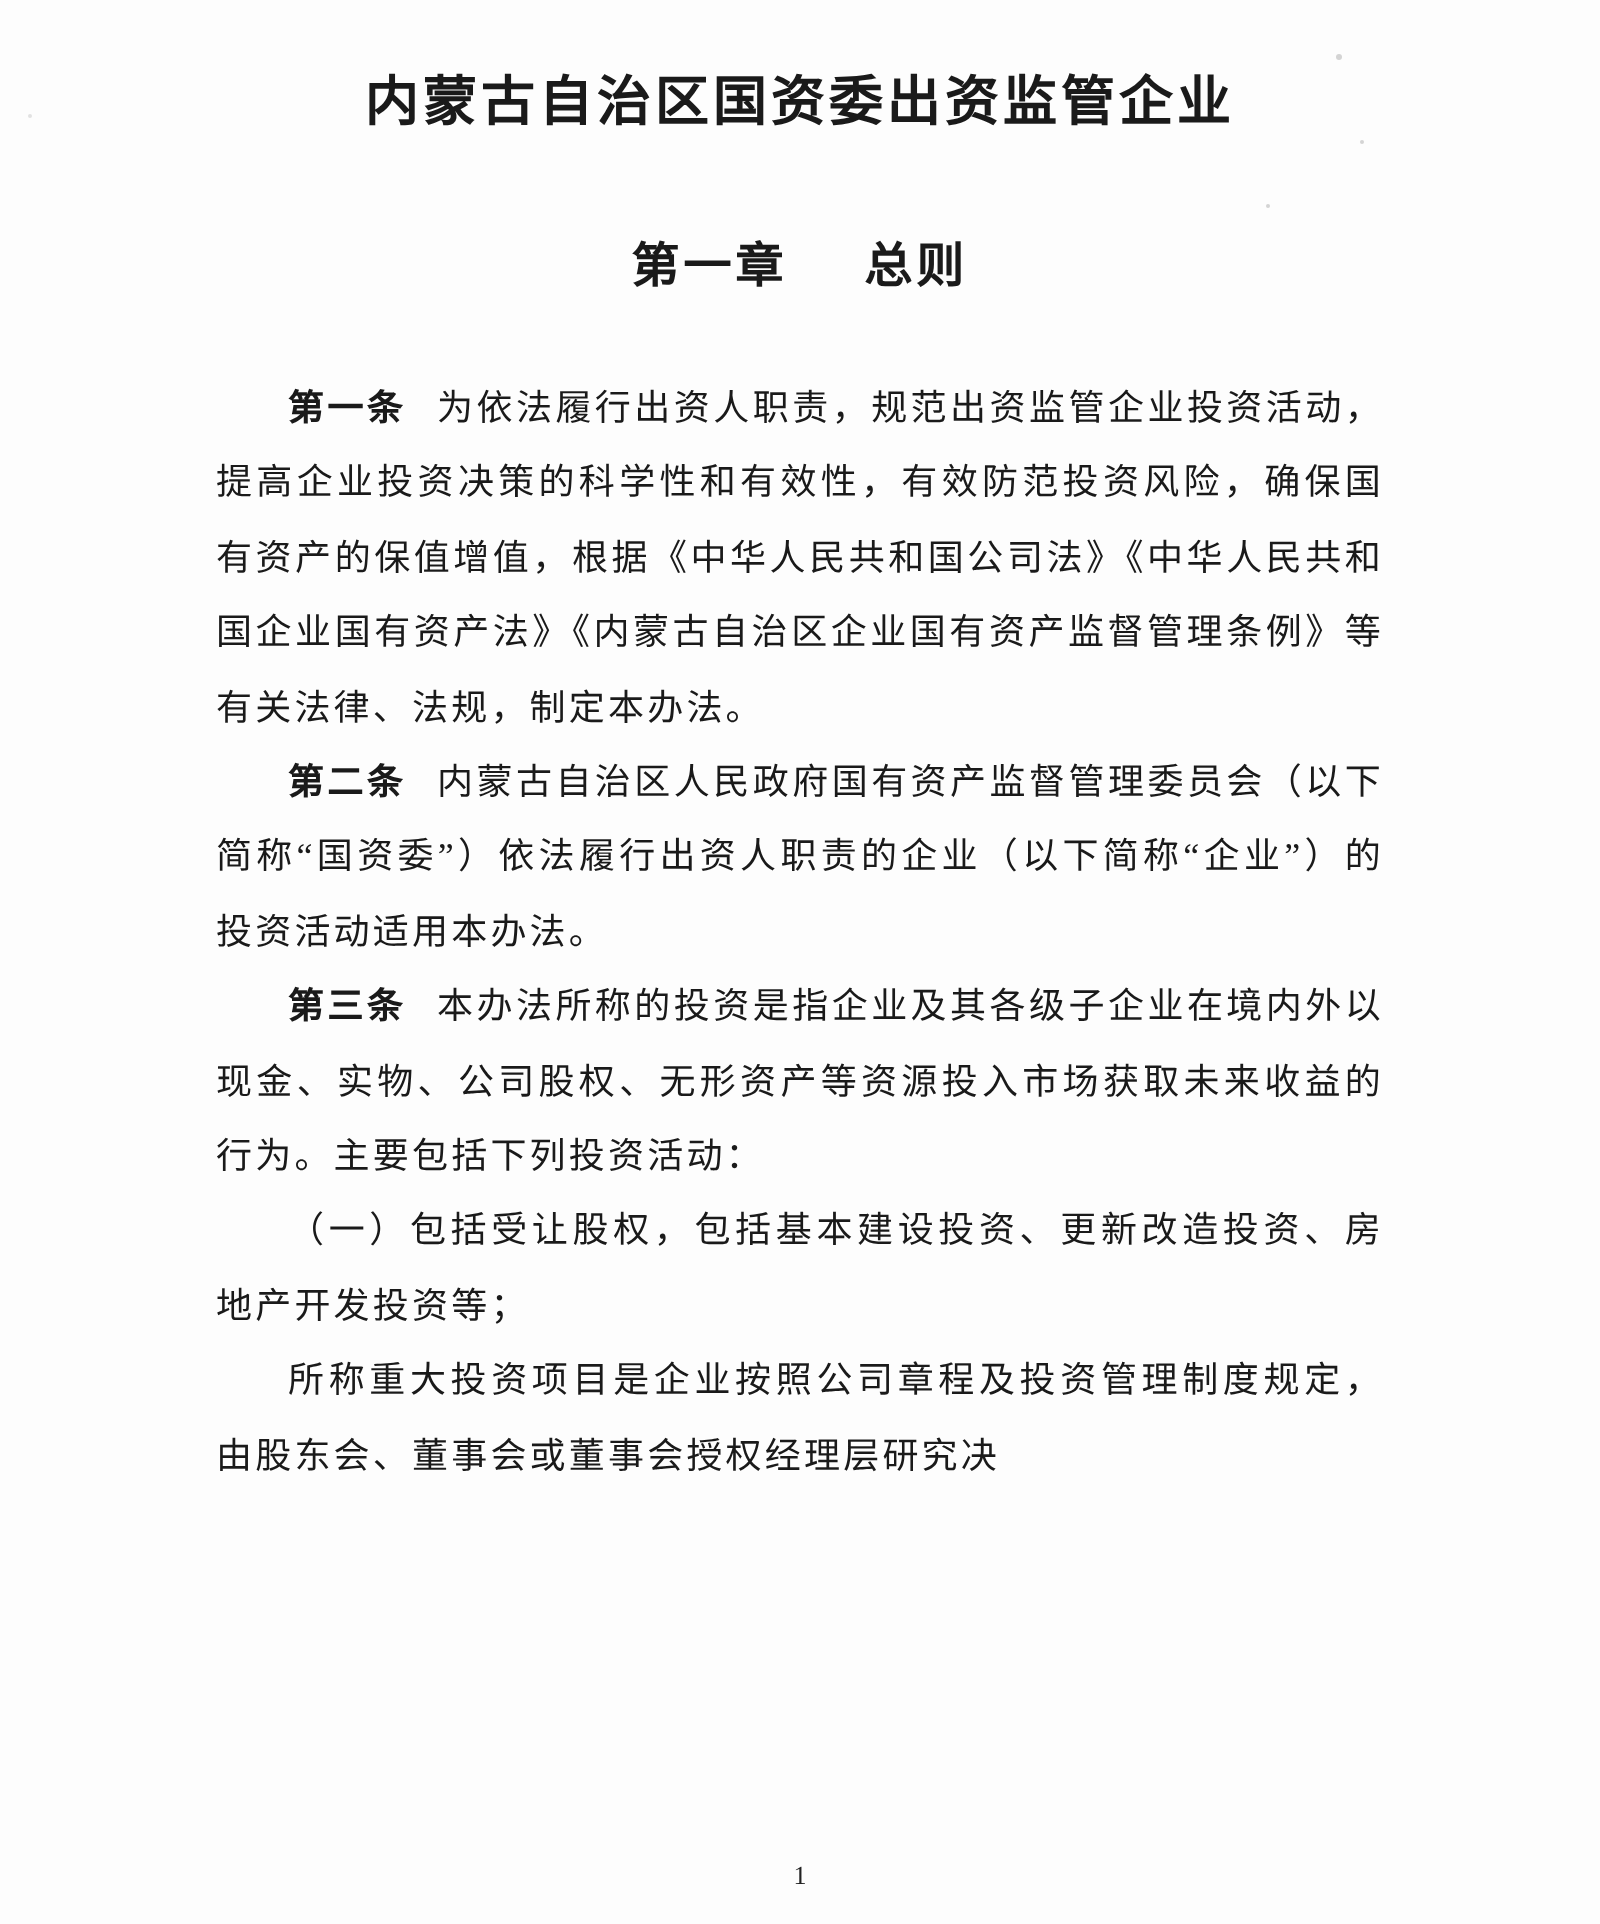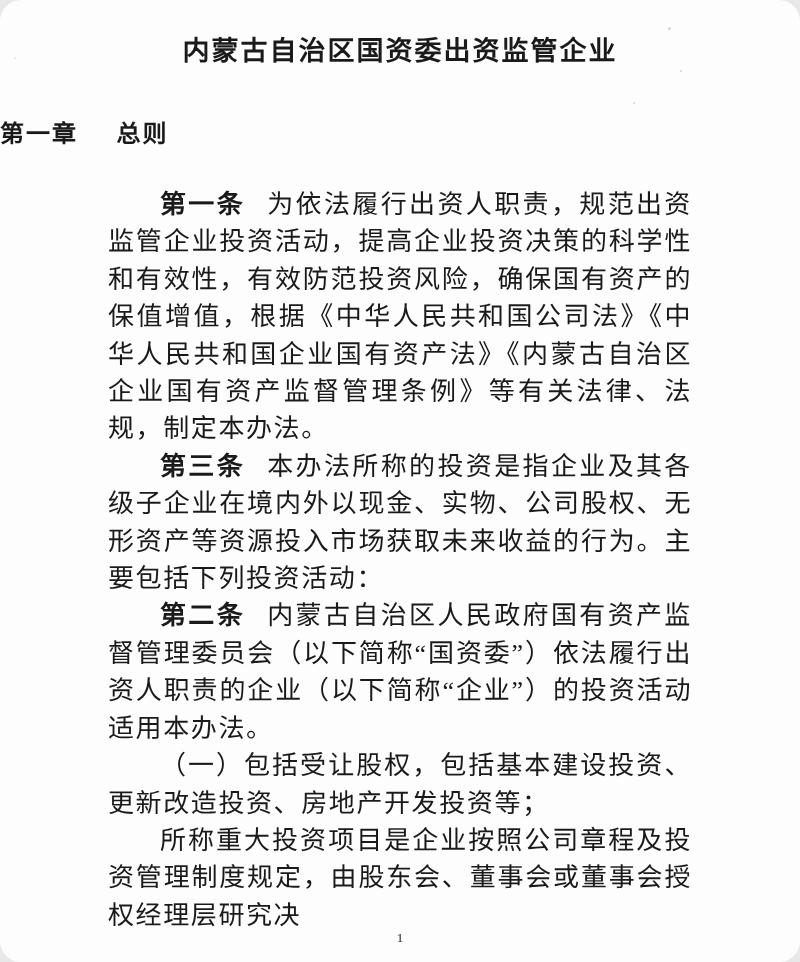--- a/index.html
+++ b/index.html
@@ -9,49 +9,49 @@
   }
   .page {
     position: relative;
     width: 800px;
     height: 962px;
     margin: 0 auto;
     background: #fdfdfd;
     color: #1a1a1a;
     overflow: hidden;
     font-family: "Liberation Serif", "DejaVu Serif", serif;
-    border-radius: 21px;
   }
   .doc-title {
     margin-top: 28px;
     text-align: center;
     font-family: "Liberation Sans", "DejaVu Sans", sans-serif;
     font-weight: bold;
     font-size: 27px;
     line-height: 46px;
     letter-spacing: 2px;
   }
   .chapter-heading {
     margin-top: 44px;
+    text-align: center;
     font-family: "Liberation Sans", "DejaVu Sans", sans-serif;
     font-weight: bold;
     font-size: 24px;
     line-height: 32px;
     letter-spacing: 2px;
   }
   .chapter-title-text {
     margin-left: 1.6em;
   }
   .doc-body {
     margin-top: 36px;
     padding: 0 108px;
   }
   .para {
     margin: 0;
-    font-size: 26px;
+    font-size: 18px;
     line-height: 37.4px;
     letter-spacing: 1.6px;
     text-align: justify;
     text-justify: inter-character;
     text-indent: 2em;
   }
   .para-label {
     font-weight: bold;
     font-family: "Liberation Sans", "DejaVu Sans", sans-serif;
     margin-right: 0.85em;
@@ -92,21 +92,21 @@
   <div class="doc-title">
     <div>内蒙古自治区国资委出资监管企业</div>
   </div>
 
   <div class="chapter-heading">
     <span>第一章</span><span class="chapter-title-text">总则</span>
   </div>
 
   <div class="doc-body">
     <p class="para"><span class="para-label">第一条</span><span>为依法履行出资人职责，规范出资监管企业投资活动，提高企业投资决策的科学性和有效性，有效防范投资风险，确保国有资产的保值增值，根据《中华人民共和国公司法》《中华人民共和国企业国有资产法》《内蒙古自治区企业国有资产监督管理条例》等有关法律、法规，制定本办法。</span></p>
+    <p class="para"><span class="para-label">第二条</span><span>内蒙古自治区人民政府国有资产监督管理委员会（以下简称“国资委”）依法履行出资人职责的企业（以下简称“企业”）的投资活动适用本办法。</span></p>
     <p class="para"><span class="para-label">第三条</span><span>本办法所称的投资是指企业及其各级子企业在境内外以现金、实物、公司股权、无形资产等资源投入市场获取未来收益的行为。主要包括下列投资活动：</span></p>
-    <p class="para"><span class="para-label">第二条</span><span>内蒙古自治区人民政府国有资产监督管理委员会（以下简称“国资委”）依法履行出资人职责的企业（以下简称“企业”）的投资活动适用本办法。</span></p>
     <p class="para"><span>（一）包括受让股权，包括基本建设投资、更新改造投资、房地产开发投资等；</span></p>
     <p class="para"><span>所称重大投资项目是企业按照公司章程及投资管理制度规定，由股东会、董事会或董事会授权经理层研究决</span></p>
   </div>
 
   <div class="page-footer">1</div>
 
 </div>
 
 </body></html>

